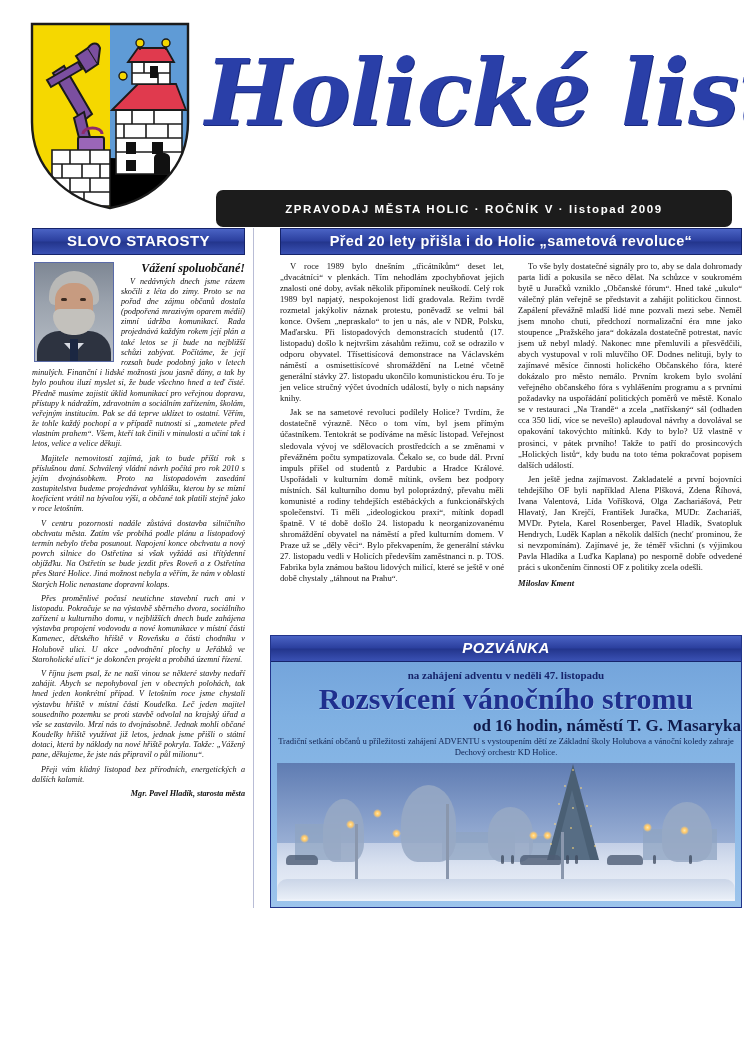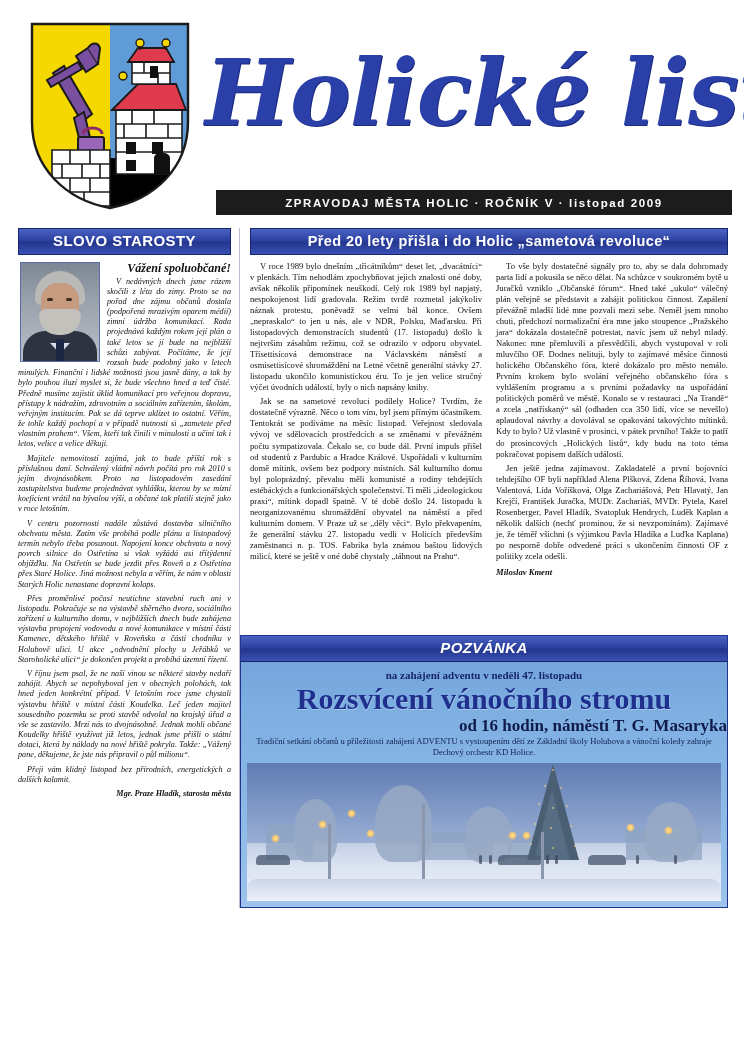--- a/index.html
+++ b/index.html
@@ -60,44 +60,45 @@
     line-height: 1;
     white-space: nowrap;
     text-shadow: 1px 1px 0 #1a2a80;
   }
 
   .masthead-bar {
     position: absolute;
     left: 216px;
     top: 190px;
     width: 516px;
-    height: 25px;
+    height: 37px;
     background: #1c1c1c;
     display: flex;
     align-items: center;
     justify-content: center;
+    border-radius: 7px;
   }
   .masthead-bar span {
     font-family: "Liberation Sans", sans-serif;
     font-weight: bold;
     font-size: 11.5px;
     letter-spacing: 1.6px;
     color: #ffffff;
     white-space: nowrap;
   }
 
   
   .content {
     position: absolute;
     top: 228px;
-    left: 18px;
+    left: 32px;
     width: 710px;
     height: 680px;
     display: flex;
-    gap: 0px;
+    gap: 16px;
   }
 
   .col-left {
     width: 222px;
     flex: 0 0 222px;
     position: relative;
     padding-right: 8px;
     box-sizing: border-box;
     border-right: 1px solid #b9bdd6;
   }
@@ -519,21 +520,21 @@
         <div class="beard"></div>
       </div>
 
       <div class="lead-line">Vážení spoluobčané!</div>
       <p class="it">V nedávných dnech jsme rázem skočili z léta do zimy. Proto se na pořad dne zájmu občanů dostala (podpořená mrazivým  oparem médií) zimní údržba komunikací. Rada projednává každým rokem její plán a také letos se jí bude na nejbližší schůzi zabývat. Počítáme, že její rozsah bude podobný jako v letech minulých. Finanční i lidské možnosti jsou jasně dány, a tak by bylo pouhou iluzí myslet si, že bude všechno hned a teď čisté. Předně musíme zajistit úklid komunikací pro veřejnou dopravu, přístupy k nádražím, zdravotním a sociálním zařízením, školám, veřejným institucím. Pak se dá teprve uklízet to ostatní. Věřím, že tohle každý pochopí a v případě nutnosti si „zametete před vlastním prahem“. Všem, kteří tak činili v minulosti a učiní tak i letos, velice a velice děkuji.</p>
       <p class="it gap">Majitele nemovitostí zajímá, jak to bude příští rok s příslušnou daní. Schválený vládní návrh počítá pro rok 2010 s jejím dvojnásobkem. Proto na listopadovém zasedání zastupitelstva budeme projednávat vyhlášku, kterou by se mízní koeficient vrátil na bývalou výši, a občané tak platili stejně jako v roce letošním.</p>
       <p class="it gap">V centru pozornosti nadále zůstává dostavba silničního obchvatu města. Zatím vše probíhá podle plánu a listopadový termín nebylo třeba posunout. Napojení konce obchvatu a nový povrch silnice do Ostřetína si však vyžádá asi třítýdenní objížďku. Na Ostřetín se bude jezdit přes Roveň a z Ostřetína přes Staré Holice. Jiná možnost nebyla a věřím, že nám v oblasti Starých Holic nenastane dopravní kolaps.</p>
       <p class="it gap">Přes proměnlivé počasí neutichne stavební ruch ani v listopadu. Pokračuje se na výstavbě sběrného dvora, sociálního zařízení u kulturního domu, v nejbližších dnech bude zahájena výstavba propojení vodovodu a nové komunikace v místní části Kamenec, dětského hřiště v Roveňsku a části chodníku v Holubově ulici. U akce „odvodnění plochy u Jeřábků ve Staroholické ulici“ je dokončen projekt a probíhá územní řízení.</p>
       <p class="it gap">V říjnu jsem psal, že ne naší vinou se některé stavby nedaří zahájit. Abych se nepohyboval jen v obecných polohách, tak hned jeden konkrétní případ. V letošním roce jsme chystali výstavbu hřiště v místní části Koudelka. Leč jeden majitel sousedního pozemku se proti stavbě odvolal na krajský úřad a vše se zastavilo. Mrzí nás to dvojnásobně. Jednak mohli občané Koudelky hřiště využívat již letos, jednak jsme přišli o státní dotaci, která by náklady na nové hřiště pokryla. Takže: „Vážený pane, děkujeme, že jste nás připravil o půl milionu“.</p>
       <p class="it gap">Přeji vám klidný listopad bez přírodních, energetických a dalších kalamit.</p>
-      <div class="sig">Mgr. Praze Hladík, starosta města</div>
+      <div class="sig">Mgr. Pavel Hladík, starosta města</div>
     </div>
 
     <div class="col-right-wrap">
 
       <div class="sec-header small">
         <span>Před 20 lety přišla i do Holic „sametová revoluce“</span>
       </div>
 
       <div class="article-cols">
         <div class="acol">

